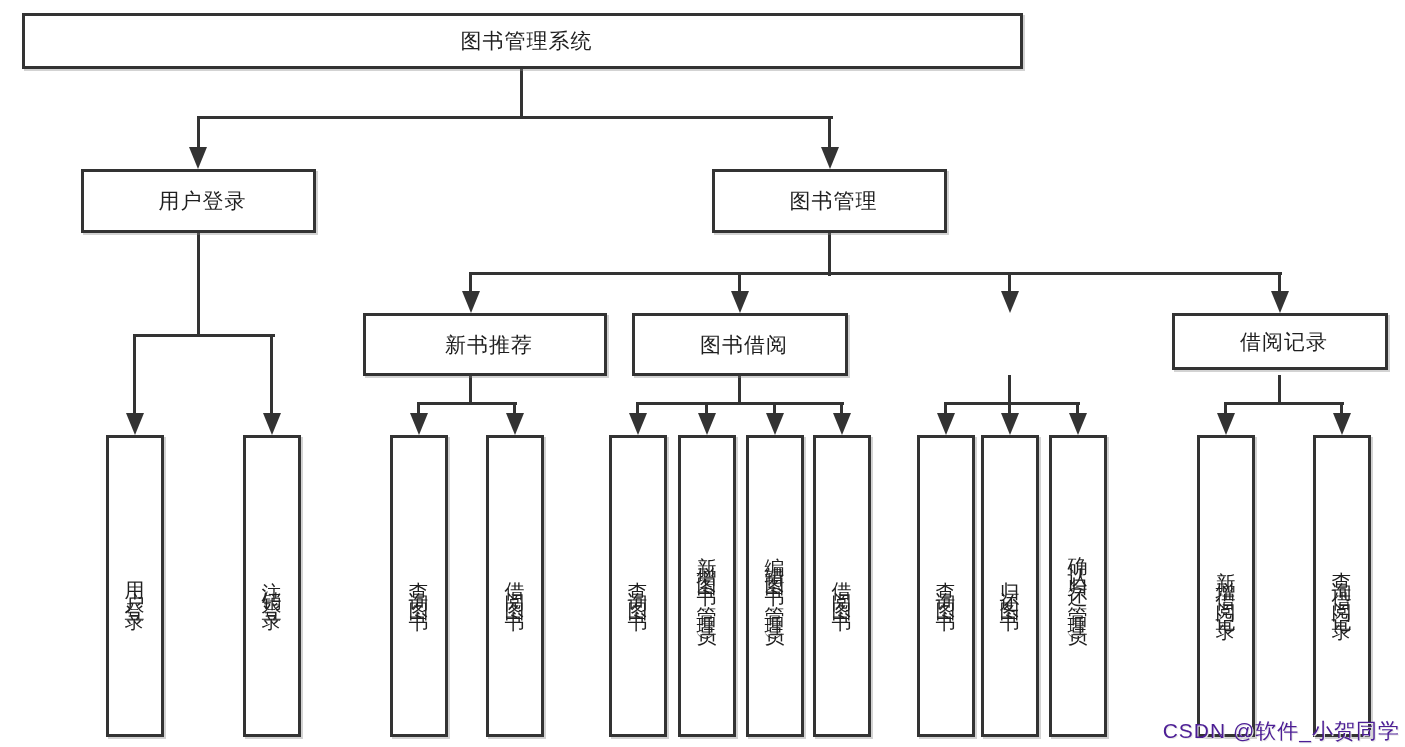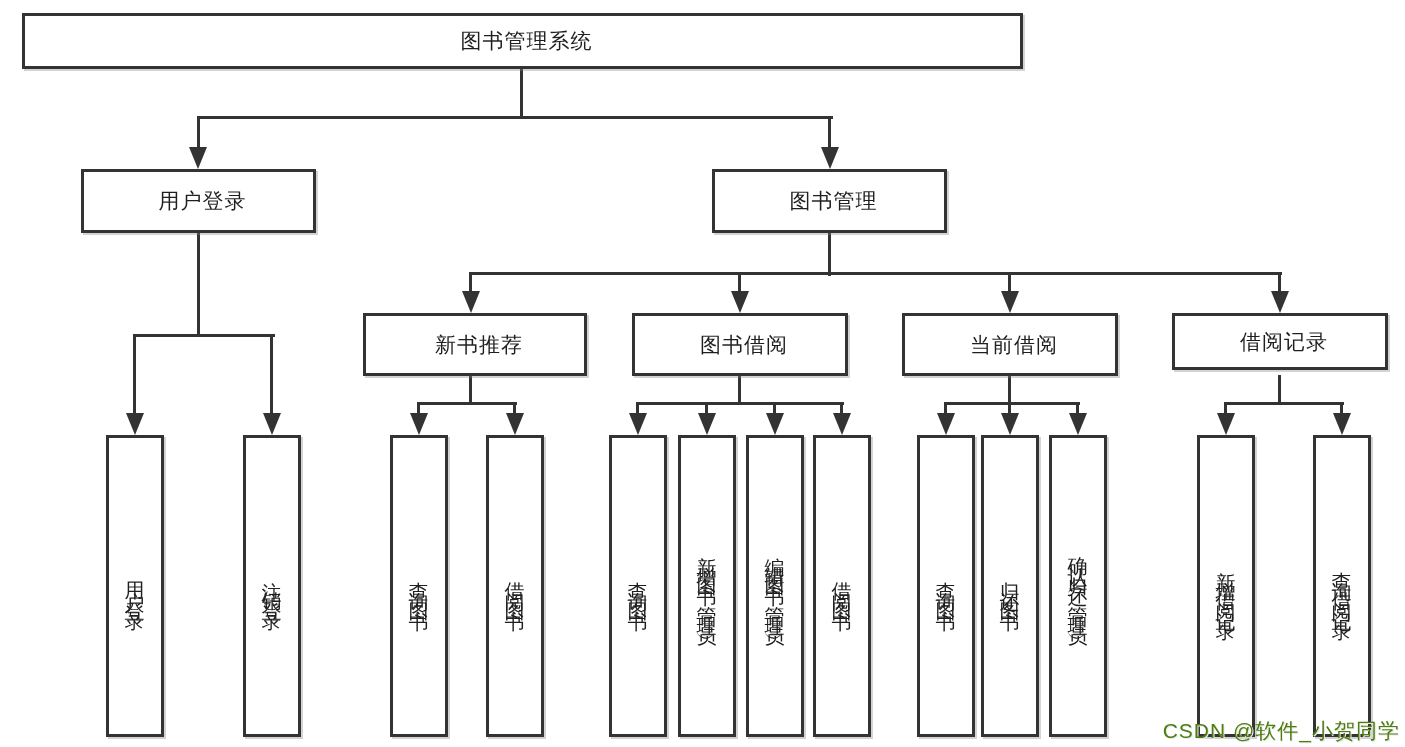--- a/index.html
+++ b/index.html
@@ -37,21 +37,21 @@
     position: absolute; width: 0; height: 0;
     border-left: 9px solid transparent;
     border-right: 9px solid transparent;
     border-top: 22px solid #333333;
   }
   .watermark {
     position: absolute;
     right: 5px;
     bottom: 2px;
     font-size: 21px;
-    color: #4d7c0f;
+    color: #4c1d95;
     letter-spacing: 1px;
     z-index: 5;
     text-shadow: 1px 1px 0 #e8e8e8;
     margin-top: 40px;
   }
 </style>
 </head>
 <body>
 
 <div class="canvas">
@@ -120,31 +120,28 @@
   </div>
 
   <div class="box hbox" style="left:81px; top:169px; width:235px; height:64px;">
     <span>用户登录</span>
   </div>
 
   <div class="box hbox" style="left:712px; top:169px; width:235px; height:64px;font-family:Liberation Mono, monospace;">
     <span>图书管理</span>
   </div>
 
-  <div class="box hbox" style="left:363px; top:313px; width:224px; height:63px;">
+  <div class="box hbox" style="left:363px; top:313px; width:244px; height:63px;">
     <span>新书推荐</span>
   </div>
 
   <div class="box hbox" style="left:632px; top:313px; width:216px; height:63px;">
     <span>图书借阅</span>
   </div>
 
-  <div class="box hbox" style="left:902px; top:313px; width:216px; height:63px;">
-    <span>当前借阅</span>
-  </div>
 
   <div class="box hbox" style="left:1172px; top:313px; width:216px; height:57px;">
     <span>借阅记录</span>
   </div>
 
   <div class="box vbox" style="left:106px; top:435px; width:58px; height:302px;">
     <span class="vtext">用户登录</span>
   </div>
   <div class="box vbox" style="left:243px; top:435px; width:58px; height:302px;">
     <span class="vtext">注销登录</span>

